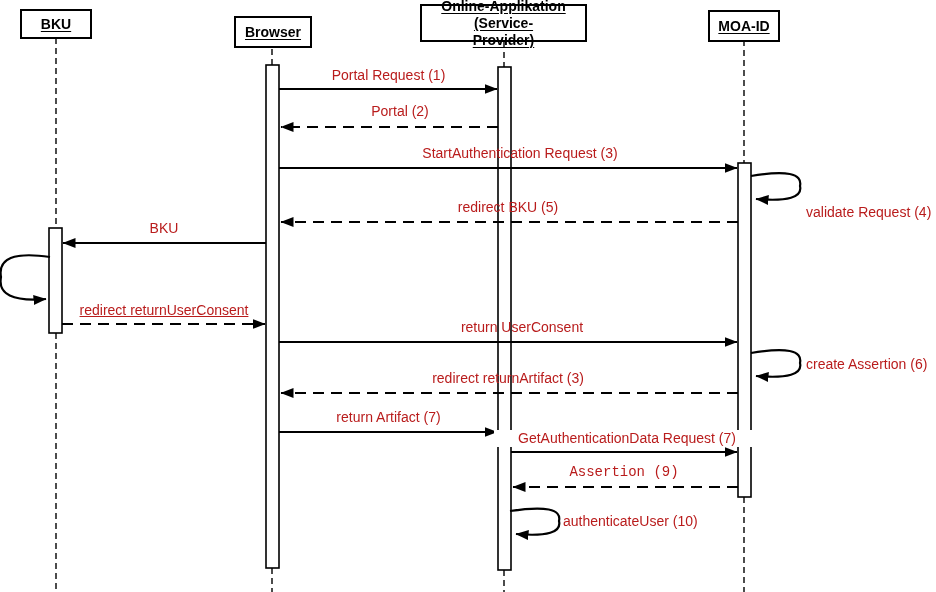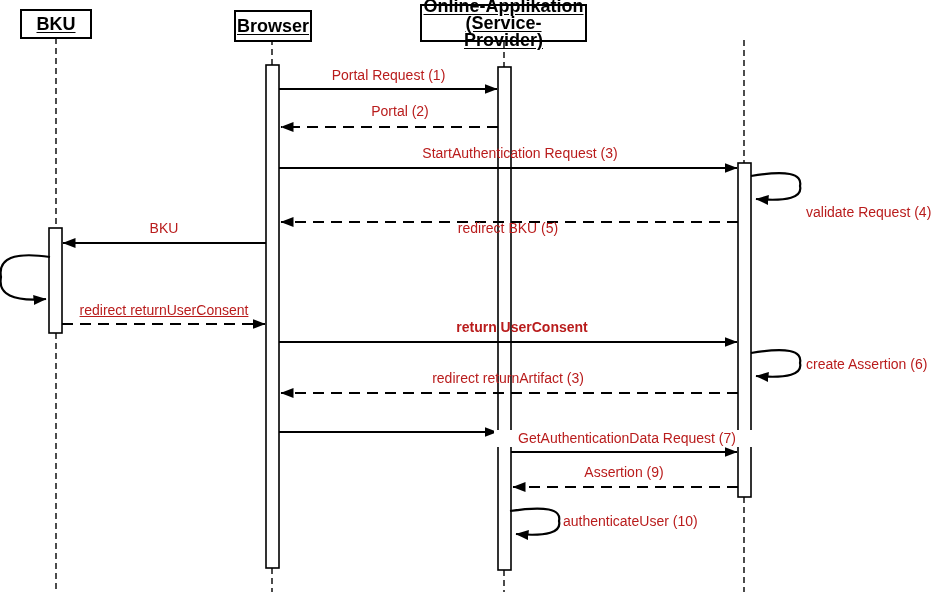--- a/index.html
+++ b/index.html
@@ -20,21 +20,21 @@
   }
   .pbox {
     position: absolute;
     box-sizing: border-box;
     border: 2px solid #000;
     background: #fff;
     display: flex;
     flex-direction: column;
     align-items: center;
     justify-content: center;
-    font-size: 18px;
+    font-size: 14px;
     font-weight: 600;
     color: #000;
     line-height: 17px;
     text-align: center;
   }
   .pbox span {
     text-decoration: underline;
     text-underline-offset: 2px;
   }
   .msg {
@@ -93,35 +93,39 @@
       <line x1="279" y1="432" x2="497" y2="432" marker-end="url(#arr)"></line>
       <line x1="511" y1="452" x2="737" y2="452" marker-end="url(#arr)"></line>
       <line x1="738" y1="487" x2="513" y2="487" stroke-dasharray="11 7" marker-end="url(#arr)"></line>
       <path d="M 510,511 Q 563,503 559,521 Q 563,538 516,534" marker-end="url(#arr)"></path>
     </g>
   </svg>
 
   <div class="pbox" style="left:20px; top:9px; width:72px; height:30px;">
     <span>BKU</span>
   </div>
-  <div class="pbox" style="left:234px; top:10px; width:78px; height:32px;">
+  <div class="pbox" style="left:234px; top:16px; width:78px; height:32px;">
     <span>Browser</span>
   </div>
   <div class="pbox" style="left:420px; top:4px; width:167px; height:38px;">
     <span>Online-Applikation (Service-</span>
     <span>Provider)</span>
   </div>
+  <div class="pbox" style="left:708px; top:10px; width:72px; height:32px;">
+    <span>MOA-ID</span>
+  </div>
 
   <div class="msg" style="left:279px; top:67px;  width:219px;">Portal Request (1)</div>
   <div class="msg" style="left:279px; top:103px; width:242px;">Portal (2)</div>
   <div class="msg" style="left:279px; top:145px; width:458px;margin-left:12px;">StartAuthentication Request (3)</div>
   <div class="msg left" style="left:806px; top:180px;margin-top:24px;">validate Request (4)</div>
-  <div class="msg" style="left:279px; top:199px; width:458px;margin-top:21px;">redirect BKU (5)</div>
+  <div class="msg" style="left:279px; top:199px; width:458px;">redirect BKU (5)</div>
   <div class="msg" style="left:62px;  top:220px; width:204px;">BKU</div>
   <div class="msg" style="left:62px;  top:302px; width:204px;text-decoration:underline;">redirect returnUserConsent</div>
-  <div class="msg" style="left:279px; top:319px; width:486px;font-weight:bold;">return UserConsent</div>
+  <div class="msg" style="left:279px; top:319px; width:486px;">return UserConsent</div>
   <div class="msg left" style="left:806px; top:356px;">create Assertion (6)</div>
   <div class="msg" style="left:279px; top:370px; width:458px;">redirect returnArtifact (3)</div>
+  <div class="msg" style="left:279px; top:409px; width:219px;">return Artifact (7)</div>
   <div class="msg bg" style="left:494px; top:430px; width:262px;">GetAuthenticationData Request (7)</div>
-  <div class="msg" style="left:511px; top:464px; width:226px;">Assertion (9)</div>
+  <div class="msg" style="left:511px; top:464px; width:226px;font-family:Liberation Mono, monospace;">Assertion (9)</div>
   <div class="msg left" style="left:563px; top:513px;">authenticateUser (10)</div>
 
 </div>
 
 </body></html>

